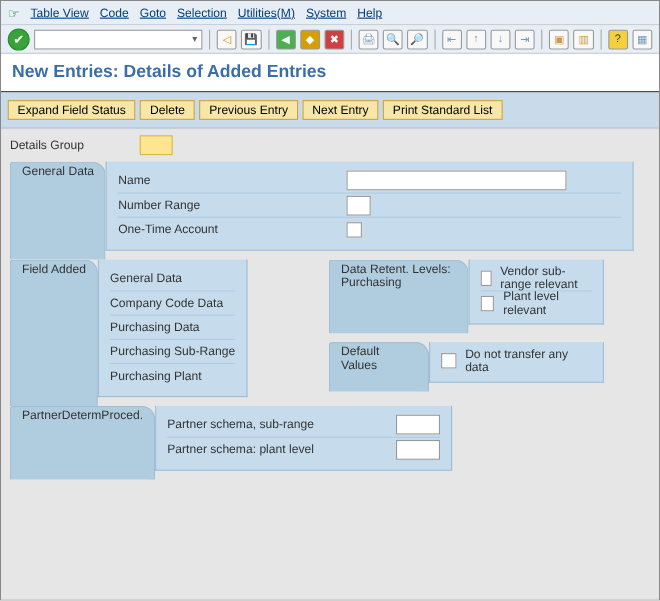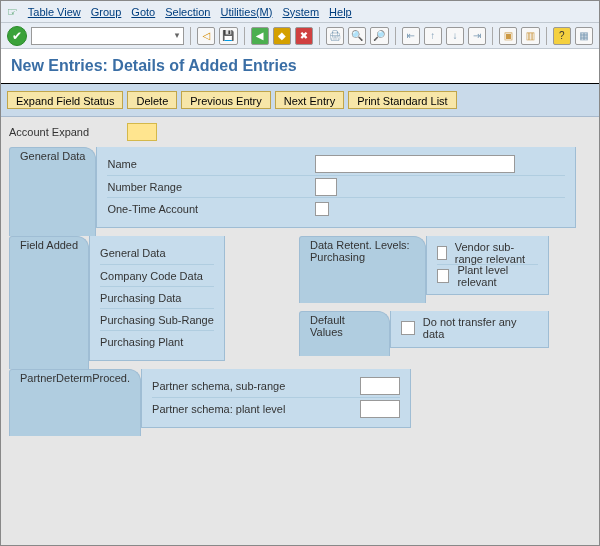--- a/index.html
+++ b/index.html
@@ -210,21 +210,21 @@
   }
 </style>
 </head>
 <body>
 
 <div class="window">
 
   <div class="menubar">
     <span class="app-icon">☞</span>
     <span class="menu-item">Table View</span>
-    <span class="menu-item">Group</span>
+    <span class="menu-item">Code</span>
     <span class="menu-item">Goto</span>
     <span class="menu-item">Selection</span>
     <span class="menu-item">Utilities(M)</span>
     <span class="menu-item">System</span>
     <span class="menu-item">Help</span>
   </div>
 
   <div class="toolbar">
     <div class="tb-check">✔</div>
     <div class="tb-input"></div>
@@ -260,21 +260,21 @@
     <button class="action-btn">Expand Field Status</button>
     <button class="action-btn">Delete</button>
     <button class="action-btn">Previous Entry</button>
     <button class="action-btn">Next Entry</button>
     <button class="action-btn">Print Standard List</button>
   </div>
 
   <div class="content">
 
     <div class="row">
-      <span class="lbl">Account Expand</span>
+      <span class="lbl">Details Group</span>
       <div class="small-input"></div>
     </div>
 
     <div class="grp-wrap">
       <span class="group-title">General Data</span>
       <div class="groupbox" style="width:480px;">
         <div class="group-row">
           <span class="gr-lbl">Name</span>
           <div class="text-input"></div>
         </div>

